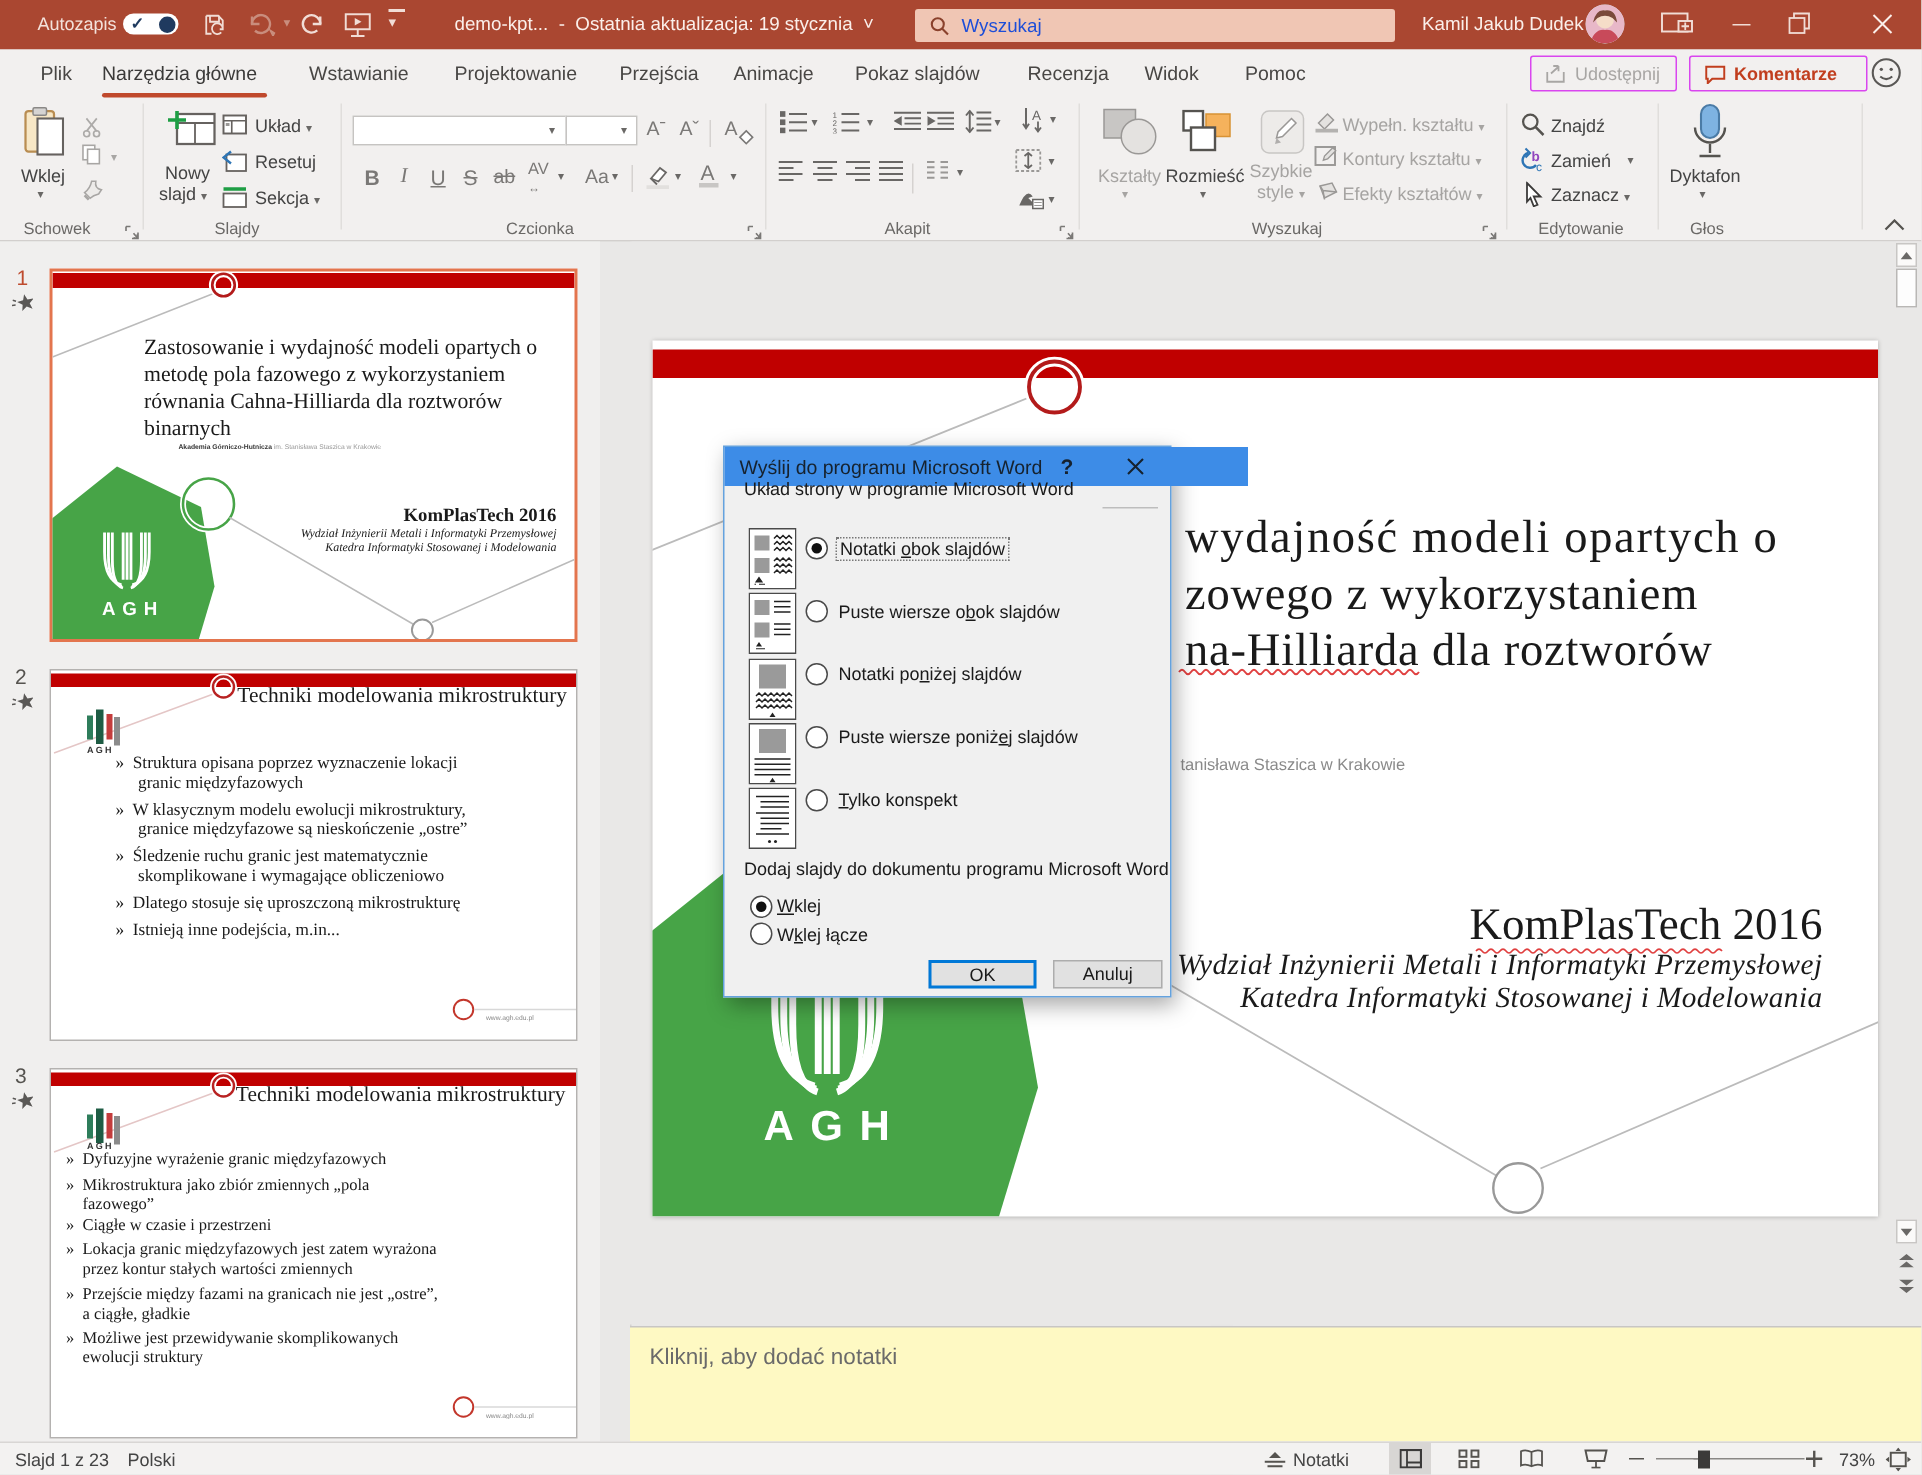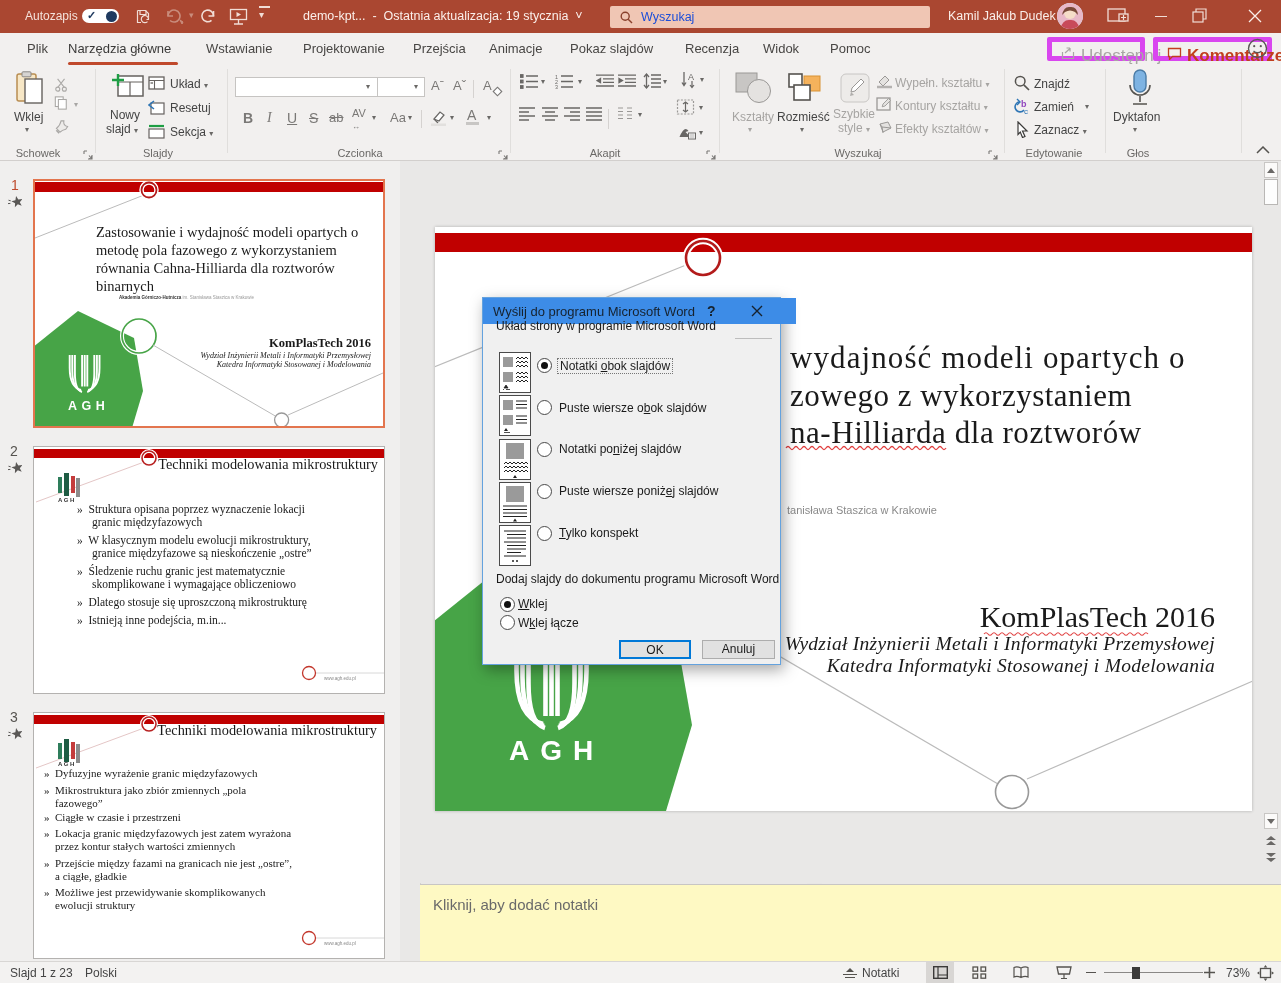--- a/index.html
+++ b/index.html
@@ -15,42 +15,42 @@
   #tb-title { position:absolute; left:303px; top:9px; font-size:12.5px; color:#FBEFEA; }
   #tb-search { position:absolute; left:610px; top:6px; width:320px; height:22px; background:#F0C6B4; border-radius:2px; }
   #tb-search .txt { position:absolute; left:31px; top:4px; font-size:12.5px; color:#1d4ed8; }
   #tb-user { position:absolute; left:948px; top:9px; font-size:12.5px; color:#FBEFEA; }
   #tb-avatar { position:absolute; left:1057px; top:3px; width:26px; height:26px; border-radius:50%; background:#d8e6f2; overflow:hidden; }
   
   #tabrow { position:absolute; left:0; top:33px; width:1281px; height:33px; background:#F2F0EF; }
   .tab { position:absolute; top:8px; font-size:13px; color:#484644; }
   .tabsel { color:#3b3a39; }
   #tab-underline { position:absolute; left:68px; top:29px; width:110px; height:3px; background:#C0492C; border-radius:2px; }
-  .tbtn { position:absolute; top:4px; height:24px; border:5px solid #d946ef; border-radius:2px; font-size:17px;margin-left:27px; }
+  .tbtn { position:absolute; top:4px; height:24px; border:1px solid #d946ef; border-radius:2px; font-size:12px; }
   
   #ribbon { position:absolute; left:0; top:66px; width:1281px; height:95px; background:#F2F0EF; border-bottom:1px solid #D2CFCD; }
   .rsep { position:absolute; top:3px; width:1px; height:84px; background:#E0DEDC; }
   .rlabel { position:absolute; top:81px; font-size:11px; color:#6A6866; width:120px; text-align:center; }
   .rtext { position:absolute; font-size:12px; color:#444; white-space:nowrap; }
   .rgray { color:#A6A4A2; }
   .chev { font-size:8px; color:#6a6866; }
   .launch { position:absolute; width:10px; height:10px; }
   
   #leftpanel { position:absolute; left:0; top:161px; width:400px; height:800px; background:#F0EFEE; }
   #lp-scroll { position:absolute; left:404px; top:161px; width:14px; height:800px; }
   #panel-border { position:absolute; left:420px; top:161px; width:1px; height:800px; background:#D4D2D0; }
   #canvas { position:absolute; left:420px; top:161px; width:861px; height:722px; background:#E9E8E7; }
   #slide { position:absolute; left:435px; top:227px; width:817px; height:584px; background:#fff; box-shadow:0 0 3px rgba(0,0,0,.25); }
   #notes { position:absolute; left:420px; top:884px; width:861px; height:77px; background:#fef9c3; border-top:1px solid #C8C6C4; }
   #notes .txt { position:absolute; left:13px; top:11px; font-size:15px; color:#6a6a6a; }
   
   #statusbar { position:absolute; left:0; top:961px; width:1281px; height:22px; background:#F3F2F1; border-top:1px solid #D8D6D4; font-size:12px; color:#444; }
   
   #dlg { position:absolute; left:482px; top:297px; width:299px; height:368px; background:#F0F0F0; border:1px solid #64A2DE; box-shadow:3px 5px 14px rgba(0,0,0,.35); }
-  #dlg-title { position:absolute; left:0; top:0; width:313px; height:26px; background:#3D8CE7; }
+  #dlg-title { position:absolute; left:0; top:0; width:349px; height:26px; background:#3D8CE7; }
   #dlg-title .t { position:absolute; left:10px; top:6px; font-size:13px; color:#16222e; }
   .dtext { position:absolute; font-size:12px; color:#1a1a1a; white-space:nowrap; }
   .radio { position:absolute; width:15px; height:15px; border:1px solid #4a4a4a; border-radius:50%; background:#fff; }
   .radio .dot { position:absolute; left:3px; top:3px; width:7px; height:7px; border-radius:50%; background:#111; }
   .dbtn { position:absolute; top:342px; height:19px; background:#E1E1E1; border:1px solid #ADADAD; font-size:12px; color:#1a1a1a; text-align:center; line-height:17px; }
   u { text-decoration:underline; }
 </style>
 </head>
 <body>
   <div id="titlebar">

